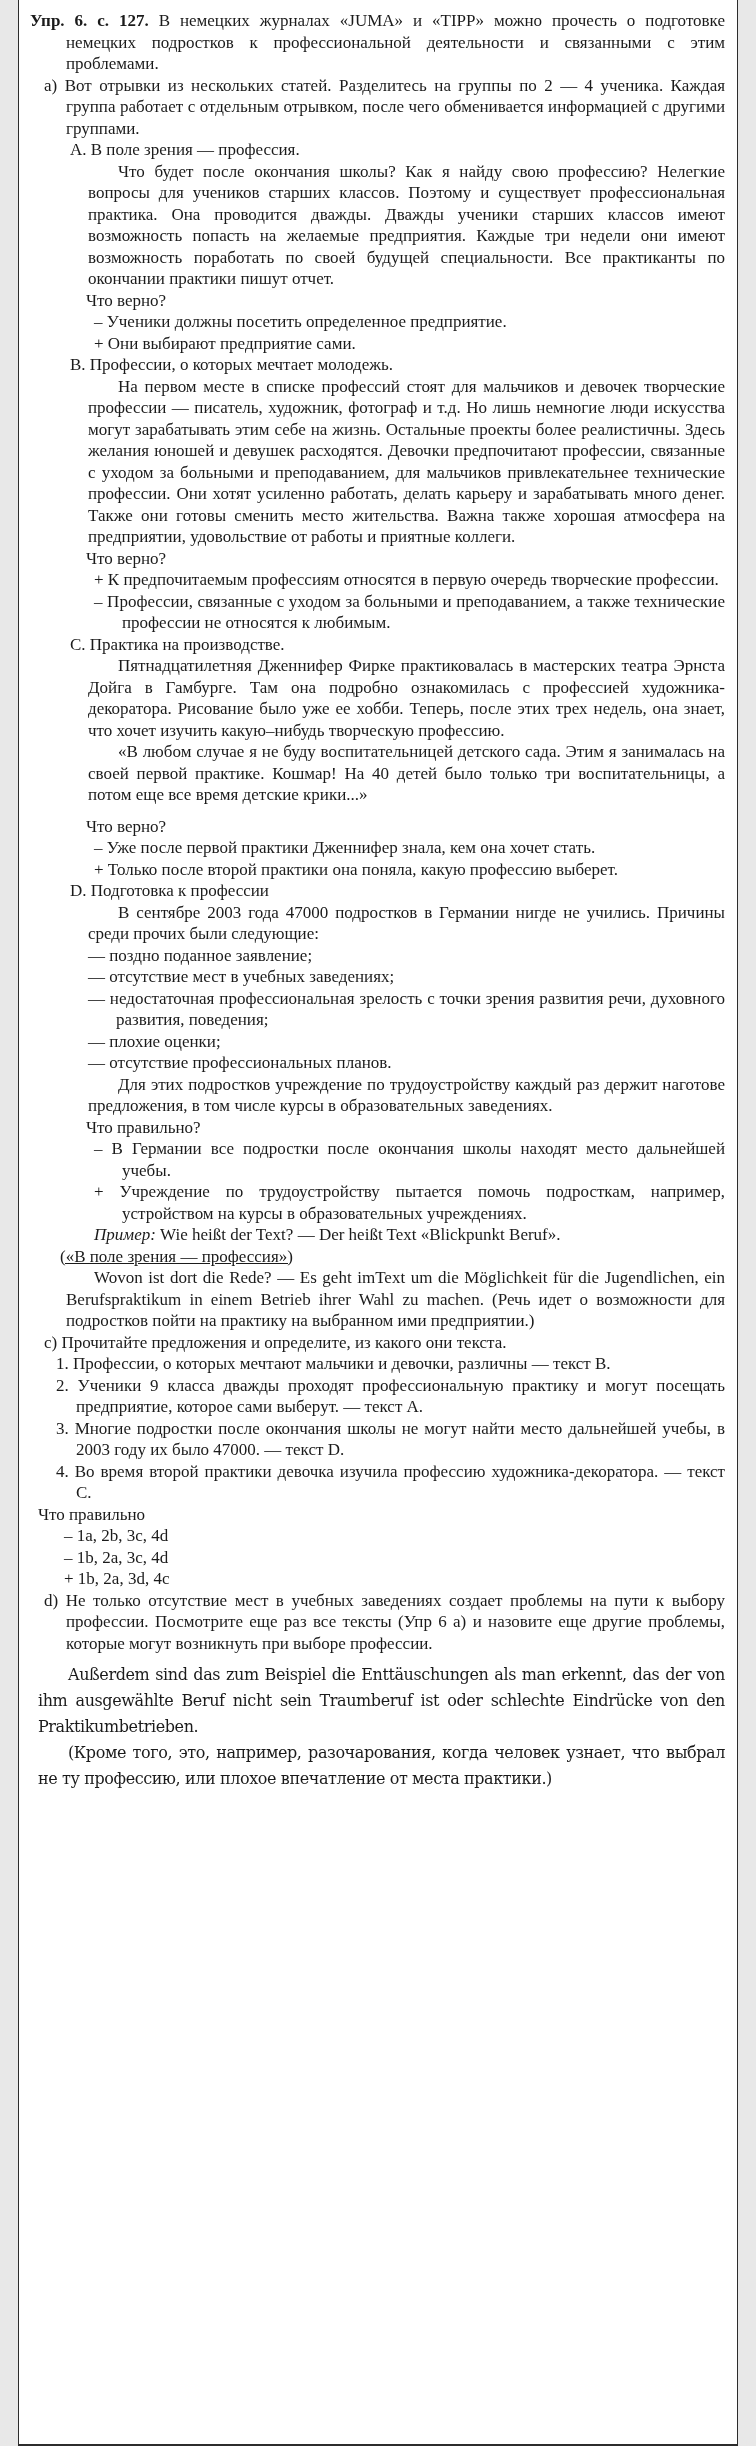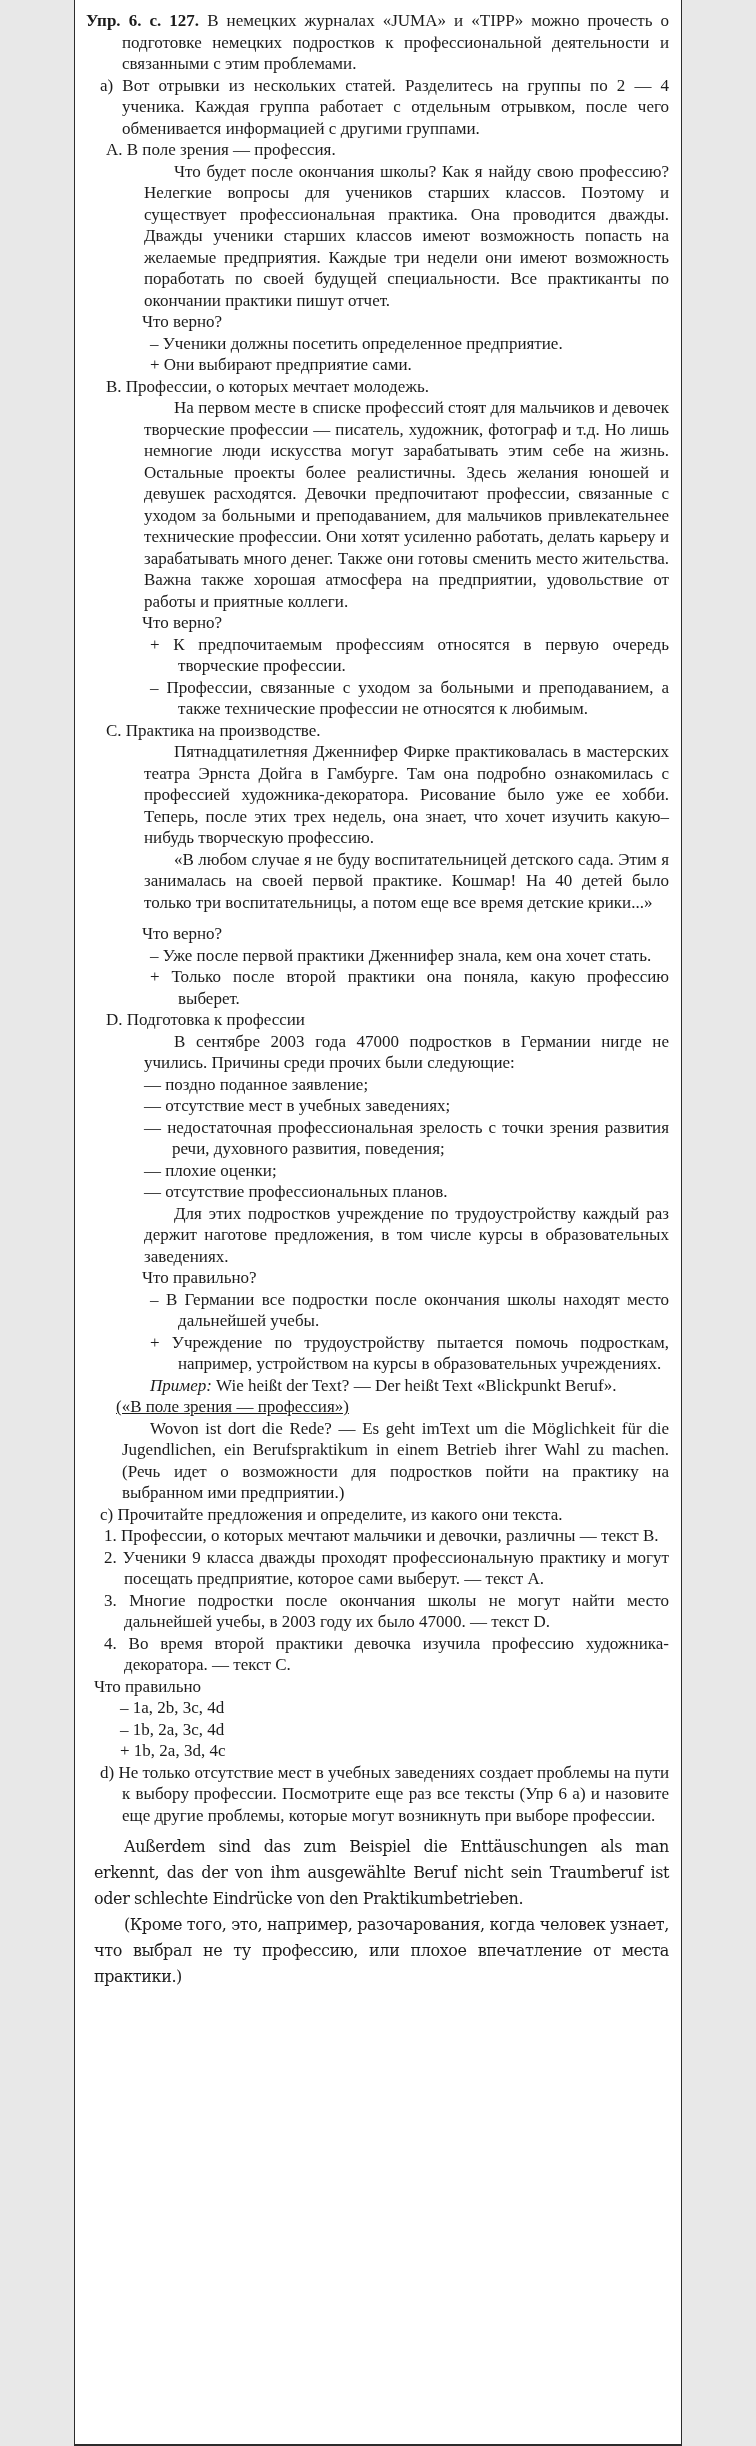--- a/index.html
+++ b/index.html
@@ -1,44 +1,44 @@
 <!DOCTYPE html>
 <html lang="ru"><head>
 <meta charset="utf-8">
 <style>
   html,body{margin:0;padding:0;background:#e8e8e8;}
   .page{
     box-sizing:border-box;
-    width:608px;
+    width:720px;
     min-height:2446px;
     margin:0 auto;
     background:#ffffff;
     color:#1b1b1b;
     font-family:"Liberation Serif","DejaVu Serif",serif;
     font-size:17px;
     line-height:21.5px;
     border-left:1px solid #2c2c2c;
     border-right:1px solid #2c2c2c;
     border-bottom:2px solid #2c2c2c;
     padding:10px 12px 34px 11px;
   }
   p{margin:0;}
   b{font-weight:bold;}
 
   
   .exercise-head{padding-left:36px;text-indent:-36px;text-align:justify;}
   .part-par{margin-left:14px;padding-left:22px;text-indent:-22px;text-align:justify;}
-  .sec-head{margin-left:20px;}
+  .sec-head{margin-left:40px;}
   .sec-par{margin-left:58px;text-indent:30px;text-align:justify;}
   .question{margin-left:56px;}
   .ans{margin-left:64px;padding-left:28px;text-indent:-28px;text-align:justify;}
   .bullet{margin-left:58px;padding-left:28px;text-indent:-28px;text-align:justify;}
   .pb-par{margin-left:36px;text-indent:28px;text-align:justify;}
   .pb-note{margin-left:30px;text-decoration:underline;}
-  .c-item{margin-left:18px;padding-left:20px;text-indent:-20px;text-align:justify;}
+  .c-item{margin-left:26px;padding-left:20px;text-indent:-20px;text-align:justify;}
   .c-question{margin-left:8px;}
   .c-ans{margin-left:34px;}
   .gap-top{margin-top:10px;}
 
   
   .d-answer{
     font-family:"DejaVu Serif",serif;
     font-size:16px;
     line-height:26px;
     letter-spacing:-0.4px;

